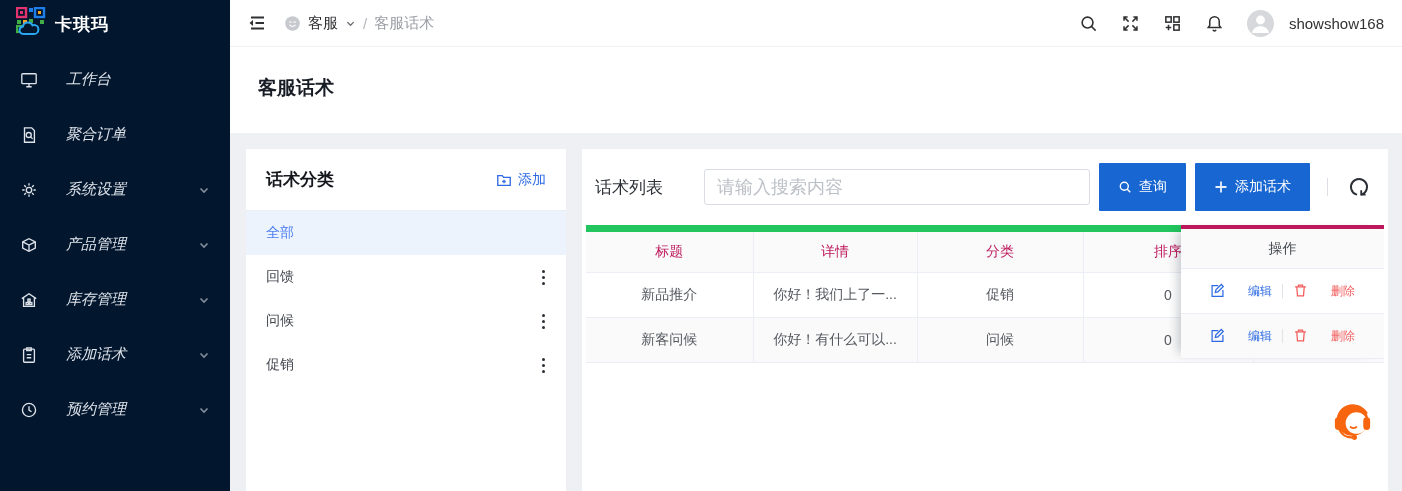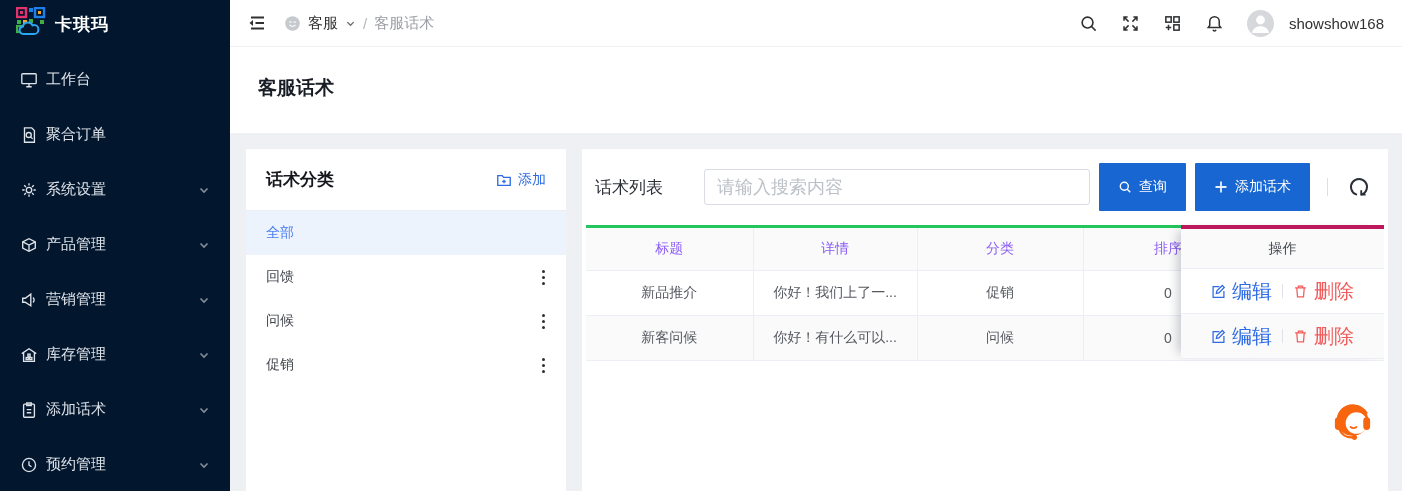--- a/index.html
+++ b/index.html
@@ -5,21 +5,21 @@
   * { margin:0; padding:0; box-sizing:border-box; }
   html,body { width:1402px; height:491px; overflow:hidden; }
   body { font-family:"Liberation Sans","DejaVu Sans",sans-serif; background:#eef0f3; }
   .app { display:flex; width:1402px; height:491px; }
 
   
   .sidebar { width:230px; flex-shrink:0; background:var(--sidebar-bg,#02162e); color:#dfe3ea; }
   .logo-row { height:48px; display:flex; align-items:center; gap:9px; padding:0 16px; }
   .brand-name { font-size:17px; font-weight:bold; color:#fff; letter-spacing:1px; }
   .nav { padding-top:4px; }
-  .nav-item { height:55px; display:flex; align-items:center; gap:8px; padding:0 20px; font-size:15px; cursor:pointer; }
+  .nav-item { height:55px; display:flex; align-items:center; gap:28px; padding:0 20px; font-size:15px; cursor:pointer;font-style:italic; }
   .nav-item .mi { width:18px; height:18px; flex-shrink:0; }
   .nav-item .chev { margin-left:auto; width:12px; height:12px; opacity:.75; }
 
   
   .main { flex:1; min-width:0; display:flex; flex-direction:column; }
   .topbar { height:47px; background:#fff; border-bottom:1px solid #f0f0f0; display:flex; align-items:center; padding:0 18px 0 16px; }
   .fold-btn { width:22px; height:22px; margin-right:16px; cursor:pointer; }
   .breadcrumb { display:flex; align-items:center; gap:7px; font-size:15px; color:#303133; }
   .crumb-sep { color:#b4b7bd; }
   .crumb-current { color:#9a9da3; }
@@ -50,31 +50,31 @@
   .toolbar-right { margin-left:auto; display:flex; align-items:center; gap:9px; }
   .search-input { width:386px; height:36px; border:1px solid #d9dce3; border-radius:3px; padding:0 12px; font-size:18px; color:#303133; outline:none; }
   .search-input::placeholder { color:#bcc0c7; }
   .btn { height:48px; display:inline-flex; align-items:center; gap:7px; padding:0 19px; background:var(--primary,#1866d1); border:none; border-radius:1px; color:#fff; font-size:14px; cursor:pointer; font-family:inherit; }
   .vdiv { width:1px; height:18px; background:#dcdfe6; margin:0 5px 0 8px; }
   .refresh { width:34px; height:34px; background:none; border:none; cursor:pointer; display:flex; align-items:center; justify-content:center; }
 
   
   .table-wrap { position:relative; }
   table { width:100%; border-collapse:collapse; table-layout:fixed; font-size:14px; }
-  thead th { height:44px; background:#fafafa; font-weight:normal; color:#8b5cf6; border-top:3px solid #22c55e; border-bottom:1px solid #ebeef5; border-right:1px solid #ebeef5; }
+  thead th { height:44px; background:#fafafa; font-weight:normal; color:#be185d; border-top:7px solid #22c55e; border-bottom:1px solid #ebeef5; border-right:1px solid #ebeef5; }
   thead th:last-child { border-right:none; }
   tbody td { height:45px; text-align:center; color:#55585f; border-bottom:1px solid #ebeef5; border-right:1px solid #ebeef5; overflow:hidden; white-space:nowrap; }
   tbody td:last-child { border-right:none; }
   tbody tr.alt { background:#fafafa; }
 
   .fixed-col { position:absolute; top:0; right:0; width:203px; box-shadow:-9px 0 10px -6px rgba(6,20,40,.22); background:#fff; }
   .fc-head { height:44px; background:#fafafa; border-top:4px solid #be185d; border-bottom:1px solid #ebeef5; display:flex; align-items:center; justify-content:center; color:#42464d; font-size:14px; }
   .fc-row { height:45px; border-bottom:1px solid #ebeef5; display:flex; align-items:center; justify-content:center; font-size:14px; background:#fff; }
   .fc-row.alt { background:#fafafa; }
-  .act { display:inline-flex; align-items:center; gap:6px; background:none; border:none; font-size:20px; cursor:pointer; font-family:inherit; }
+  .act { display:inline-flex; align-items:flex-start; gap:23px; background:none; border:none; font-size:12px; cursor:pointer; font-family:inherit; }
   .act.edit { color:var(--link-blue,#2d64dc); }
   .act.del { color:var(--danger,#f25b5b); }
   .act-div { width:1px; height:14px; background:#e0e3e8; margin:0 10px; }
 
   .support-fab { position:absolute; top:267px; right:26px; width:47px; height:52px; cursor:pointer; }
 </style>
 </head>
 <body>
 
 <div class="app">
@@ -123,30 +123,20 @@
         <svg class="chev" viewBox="0 0 12 12" fill="none" stroke="#aeb6c2" stroke-width="1.6">
             <path d="M2.5 4.5L6 8l3.5-3.5"></path>
           </svg>
       </div>
       <div class="nav-item">
         <svg class="mi" viewBox="0 0 20 20" fill="none" stroke="#dfe3ea" stroke-width="1.5">
             <path d="M3 6.5L10 3l7 3.5v7L10 17l-7-3.5z"></path>
             <path d="M3 6.5l7 3.5 7-3.5M10 10v7"></path>
           </svg>
         <span>产品管理</span>
-        <svg class="chev" viewBox="0 0 12 12" fill="none" stroke="#aeb6c2" stroke-width="1.6">
-            <path d="M2.5 4.5L6 8l3.5-3.5"></path>
-          </svg>
-      </div>
-      <div class="nav-item">
-        <svg class="mi" viewBox="0 0 20 20" fill="none" stroke="#dfe3ea" stroke-width="1.5">
-            <path d="M3 8v4.5h2.8L12 16.5v-13L5.8 8H3z"></path>
-            <path d="M14.5 7.2c1.6 1.6 1.6 4 0 5.6"></path>
-          </svg>
-        <span>营销管理</span>
         <svg class="chev" viewBox="0 0 12 12" fill="none" stroke="#aeb6c2" stroke-width="1.6">
             <path d="M2.5 4.5L6 8l3.5-3.5"></path>
           </svg>
       </div>
       <div class="nav-item">
         <svg class="mi" viewBox="0 0 20 20" fill="none" stroke="#dfe3ea" stroke-width="1.5">
             <path d="M2 8.5L10 3l8 5.5M4 7.5V17h12V7.5"></path>
             <rect x="6.8" y="12.8" width="2.4" height="2.4"></rect>
             <rect x="10.8" y="12.8" width="2.4" height="2.4"></rect>
             <rect x="8.8" y="9" width="2.4" height="2.4"></rect>

